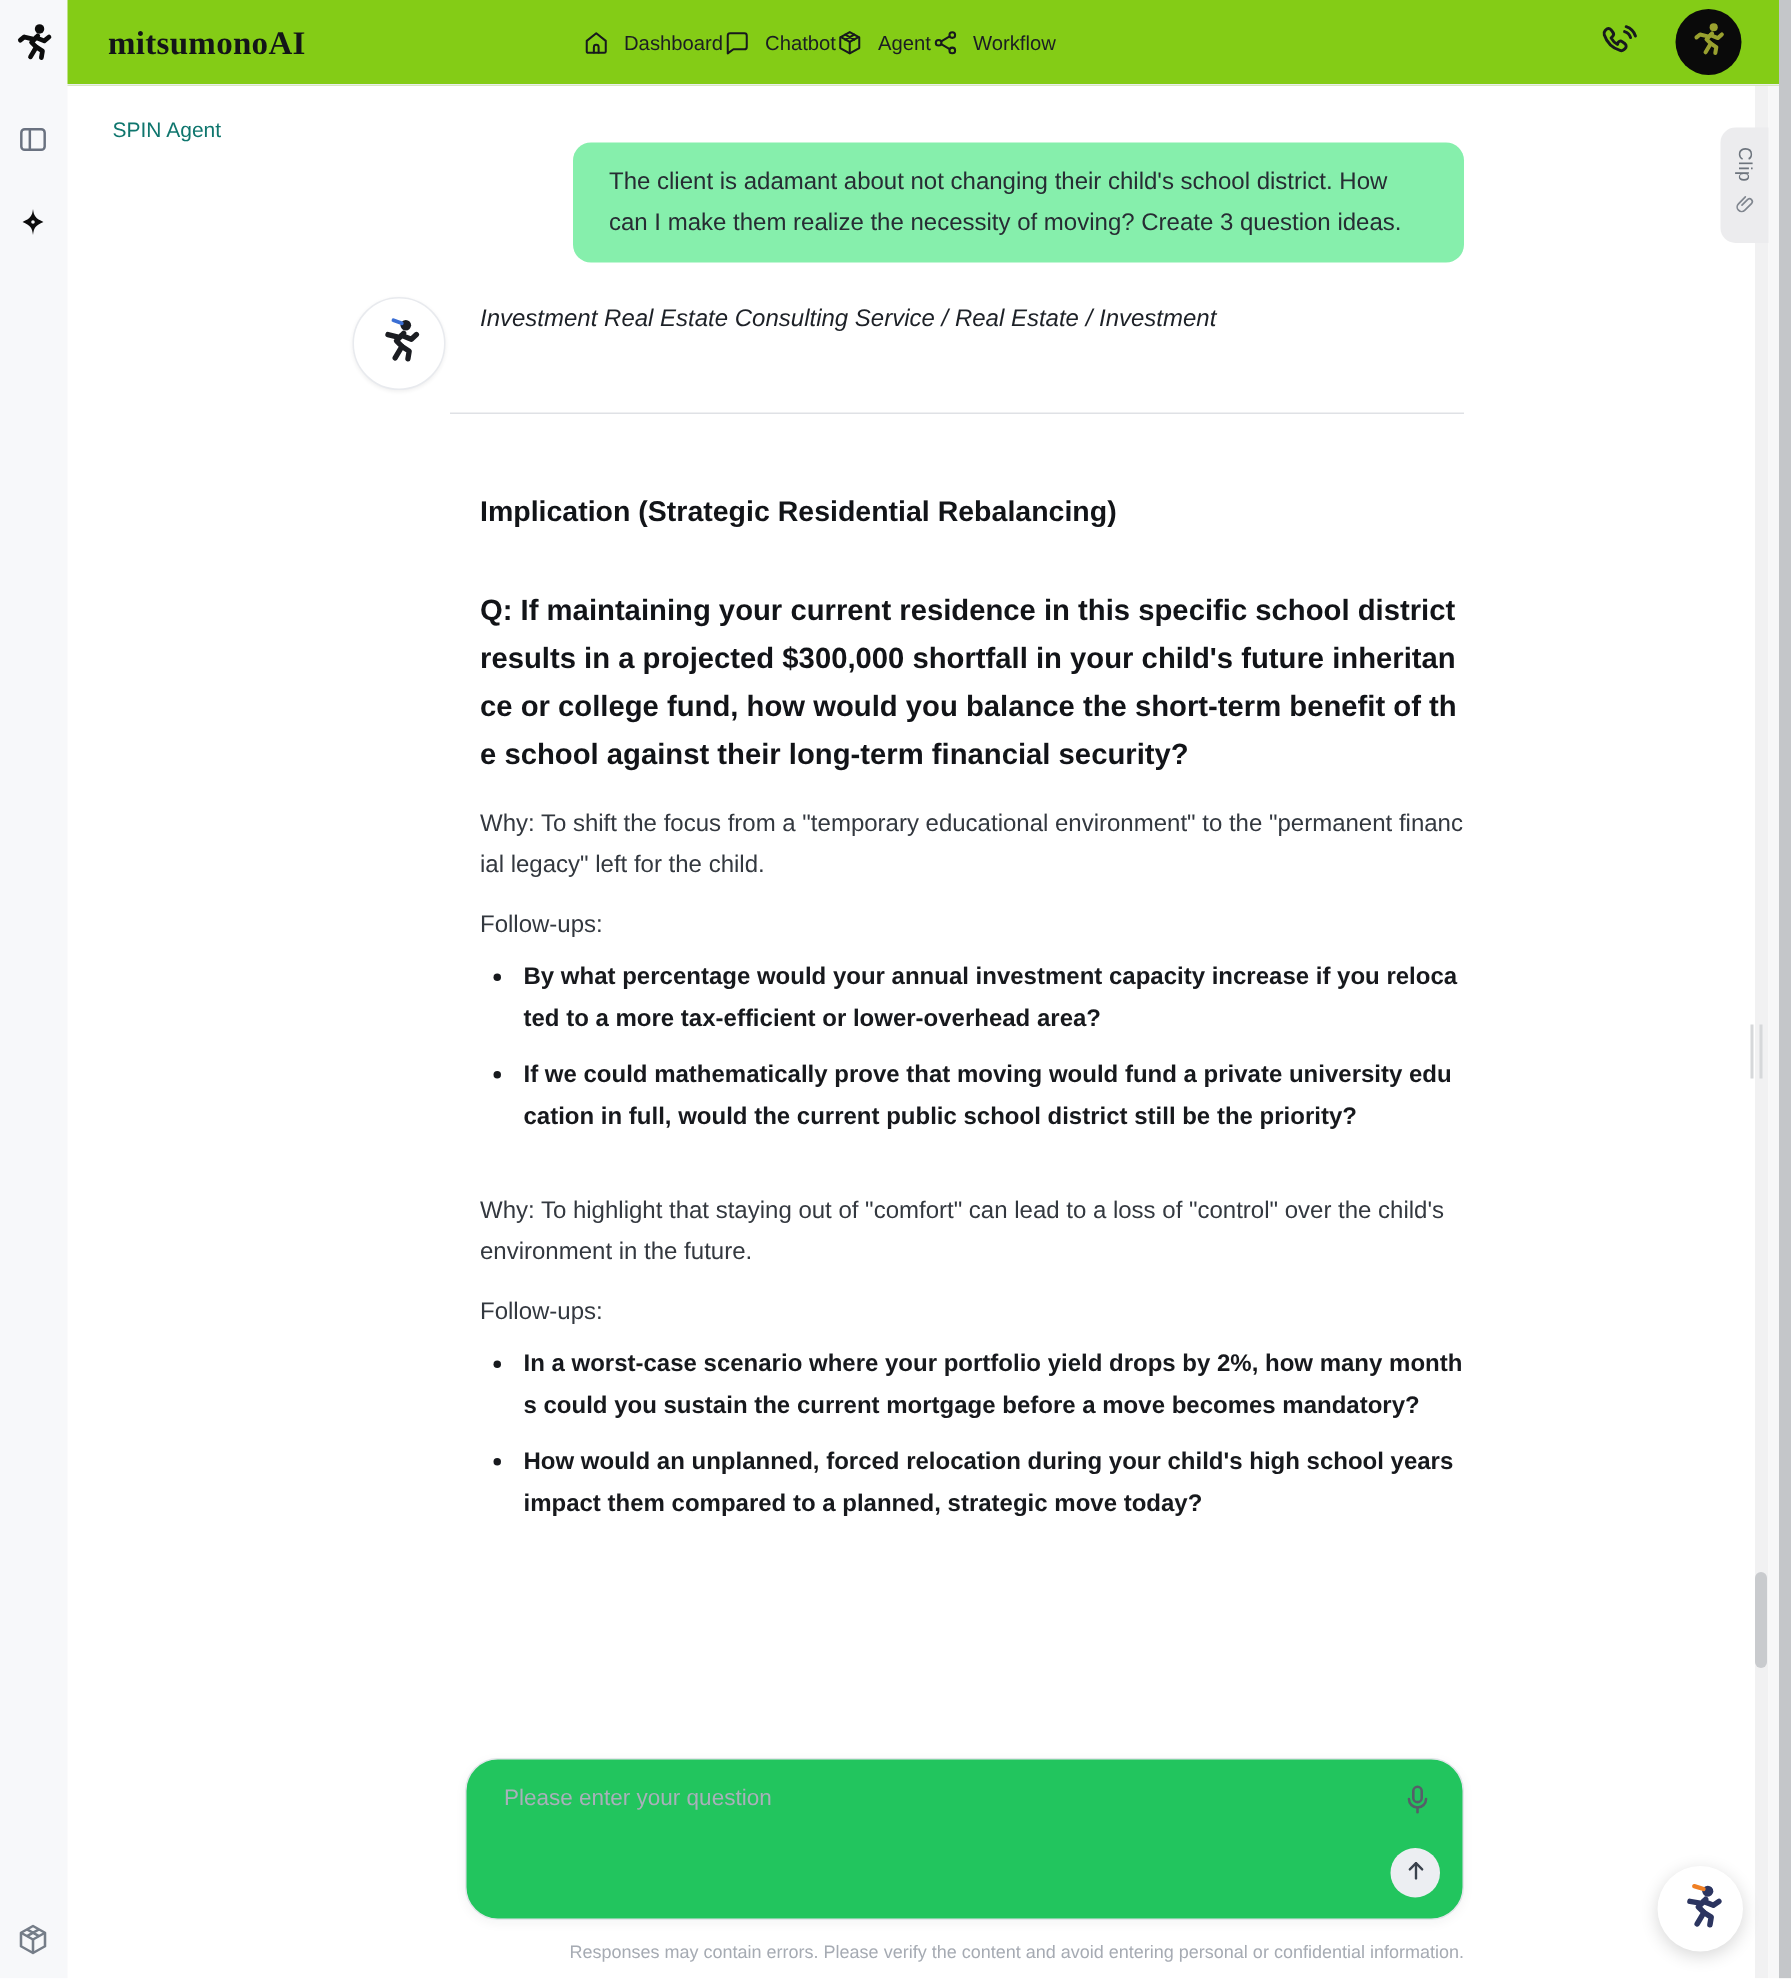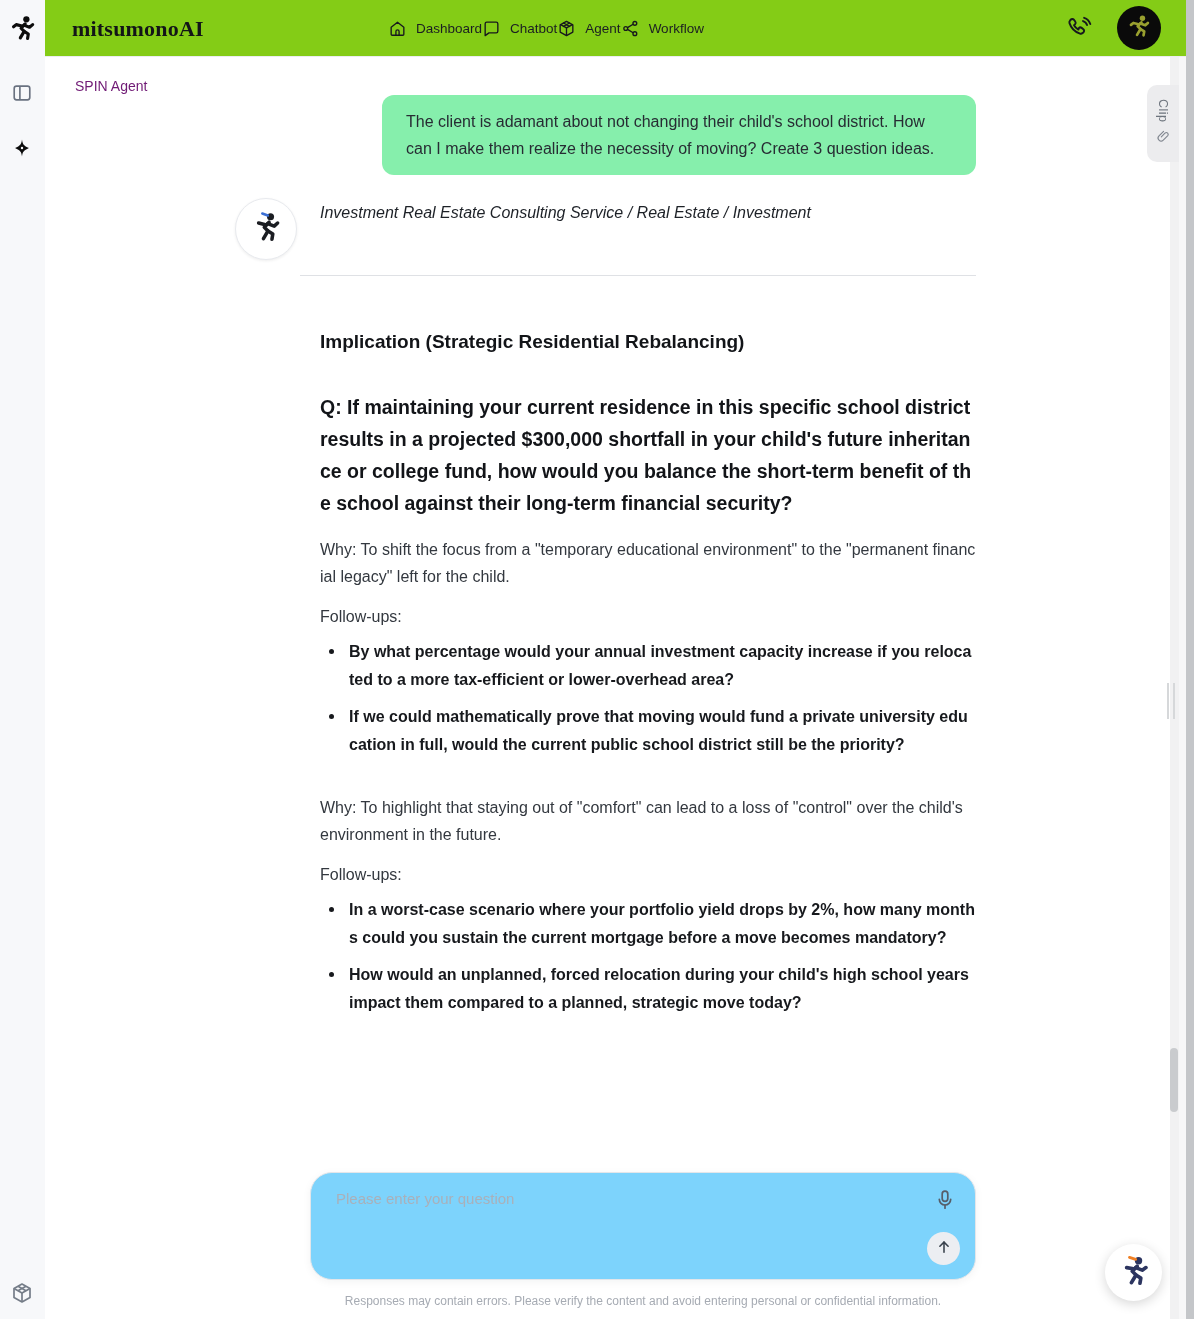--- a/index.html
+++ b/index.html
@@ -25,21 +25,21 @@
 
   
   .left-rail { position:absolute; left:0; top:0; width:45px; height:1319px; background:#f7f8fa; z-index:6; }
   .rail-btn { position:absolute; background:none; border:none; padding:0; cursor:pointer; }
   .rail-logo { left:8px; top:13px; }
   .rail-toggle { left:11px; top:82px; }
   .rail-sparkle { left:11px; top:137px; }
   .rail-cube { left:10px; bottom:11px; }
 
   
-  .agent-label { position:absolute; left:75px; top:78px; font-size:14px; color:#701a75; }
+  .agent-label { position:absolute; left:75px; top:78px; font-size:14px; color:#0f766e; }
   .bubble-row { position:absolute; left:320px; top:95px; width:656px; display:flex; justify-content:flex-end; }
   .user-bubble { background:#86efac; border-radius:12px; padding:13px 24px; font-size:16px;
                  line-height:27px; color:#272c33; max-width:594px; }
 
   .assistant-row { position:absolute; left:235px; top:198px; width:741px; display:flex; gap:23px;font-style:italic; }
   .assistant-avatar { flex:0 0 auto; width:62px; height:62px; border-radius:50%; background:#fff;
                       border:1px solid #e8eaee; box-shadow:0 1px 3px rgba(0,0,0,.07);
                       display:flex; align-items:center; justify-content:center; }
   .service-title { padding-top:6px; font-size:16px; color:#1d2127; }
 
@@ -51,32 +51,32 @@
            word-break:break-all; margin-bottom:17px; }
   .md-why { font-size:16px; line-height:27px; color:#33383f; word-break:break-all; margin-bottom:13px; }
   .md-fu  { font-size:16px; line-height:27px; color:#33383f; margin-bottom:8px; }
   .md-ul  { list-style:none; margin-bottom:36px; }
   .md-li  { position:relative; padding-left:29px; font-size:16px; font-weight:700; line-height:27.5px;
             color:#17191d; word-break:break-all; margin-bottom:10px; }
   .md-li::before { content:""; position:absolute; left:9px; top:11px; width:5px; height:5px;
                    border-radius:50%; background:#17191d; }
 
   
-  .composer { position:absolute; left:310px; top:1172px; width:666px; height:108px; background:#7dd3fc;
+  .composer { position:absolute; left:310px; top:1172px; width:666px; height:108px; background:#22c55e;
               border:1px solid #e3e6ea; border-radius:22px; box-shadow:0 2px 8px rgba(25,35,45,.05); z-index:4; }
   .composer-input { position:absolute; left:25px; top:15px; width:555px; height:78px; border:none;
                     outline:none; resize:none; background:transparent; font-family:"Liberation Sans",sans-serif;
                     font-size:15px; line-height:22px; color:#23272d; }
   .composer-input::placeholder { color:#a9b0ba; }
   .mic-btn { position:absolute; right:17px; top:15px; width:26px; height:26px; background:none;
              border:none; padding:0; cursor:pointer; }
   .send-btn { position:absolute; right:15px; bottom:14px; width:33px; height:33px; border-radius:50%;
               background:#eceef2; border:none; display:flex; align-items:center; justify-content:center;
               cursor:pointer; }
-  .disclaimer { position:absolute; left:310px; top:1294px; width:666px; text-align:center;
+  .disclaimer { position:absolute; left:310px; top:1294px; width:666px; text-align:right;
                 font-size:12px; color:#a6abb3; }
 
   
   .inner-track { position:absolute; left:1170px; top:57px; width:9px; height:1262px; background:#f1f1f2; }
   .gap-strip   { position:absolute; left:1179px; top:57px; width:7px; height:1262px; background:#f7f7f8; }
   .page-bar    { position:absolute; left:1186px; top:0; width:8px; height:1319px; background:#f1f1f1; z-index:10; }
   .page-thumb  { position:absolute; left:0; top:0; width:8px; height:1319px; background:#c4c6c9; cursor:pointer; }
   .inner-thumb { position:absolute; left:1170px; top:1048px; width:8px; height:64px; border-radius:4px;
                  background:#c9cbce; cursor:pointer; z-index:3; }
   .drag-handle { position:absolute; left:1167px; top:683px; width:8px; height:36px;

